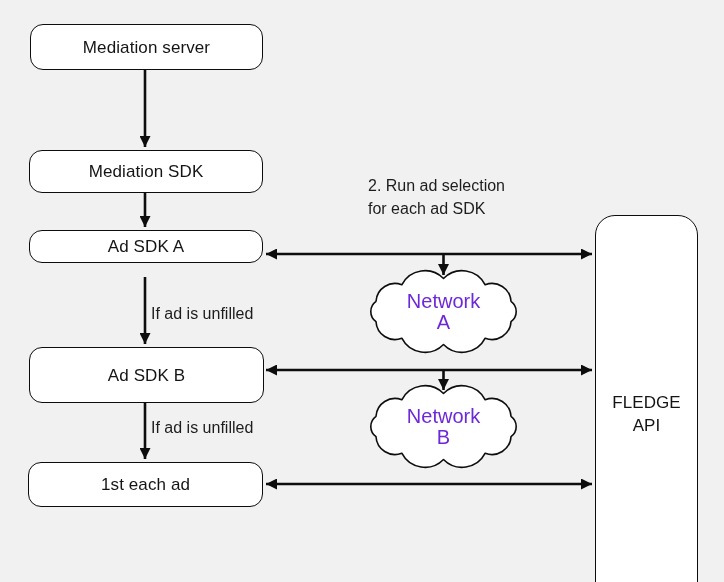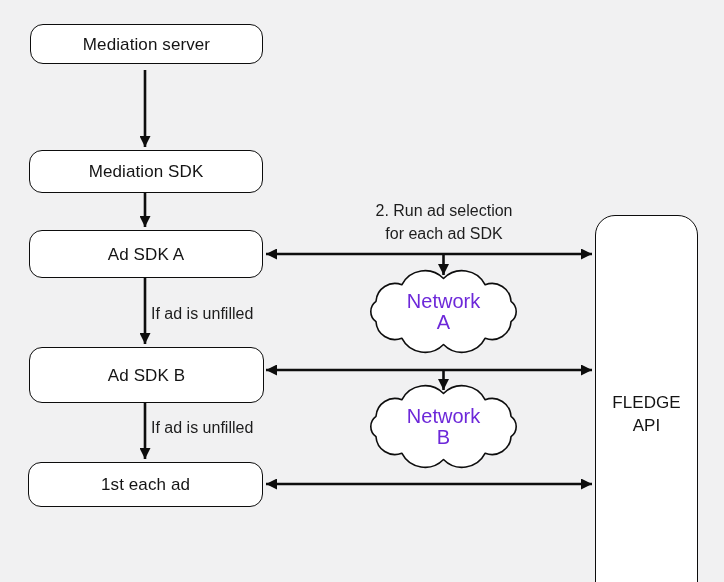--- a/index.html
+++ b/index.html
@@ -28,37 +28,37 @@
     border-radius: 13px;
     display: flex;
     align-items: center;
     justify-content: center;
     box-sizing: border-box;
     font-size: 17px;
     letter-spacing: 0.1px;
     text-align: center;
     color: #141414;
   }
-  .node--mediation-server { left: 30px;  top: 24px;  width: 233px; height: 40px; }
+  .node--mediation-server { left: 30px;  top: 24px;  width: 233px; height: 46px; }
   .node--mediation-sdk    { left: 29px;  top: 150px; width: 234px; height: 43px; }
-  .node--ad-sdk-a         { left: 29px;  top: 230px; width: 234px; height: 48px; }
+  .node--ad-sdk-a         { left: 29px;  top: 230px; width: 234px; height: 33px; }
   .node--ad-sdk-b         { left: 29px;  top: 347px; width: 235px; height: 56px; }
   .node--first-party-ad   { left: 28px;  top: 462px; width: 235px; height: 45px; }
   .node--fledge-api       { left: 595px; top: 215px; width: 103px; height: 397px; border-radius: 20px; }
   .node .node-label { white-space: pre-line; line-height: 23px; }
 
   .annotation {
     position: absolute;
     font-size: 16px;
     line-height: 23px;
     white-space: pre-line;
     color: #1d1d1d;
   }
   .annotation--step1 { left: 163px; top: 90px;  width: 240px; }
-  .annotation--step2 { left: 368px; top: 174px; width: 152px; text-align: center; margin-top: 25px; }
+  .annotation--step2 { left: 368px; top: 174px; width: 152px; text-align: left; }
   .annotation--unfilled-a { left: 151px; top: 302px; }
   .annotation--unfilled-b { left: 151px; top: 416px; }
   .annotation--step3 { left: 278px; top: 495px; width: 260px; }
 
   .cloud-label {
     position: absolute;
     width: 121px;
     font-size: 20px;
     line-height: 21px;
     text-align: center;

